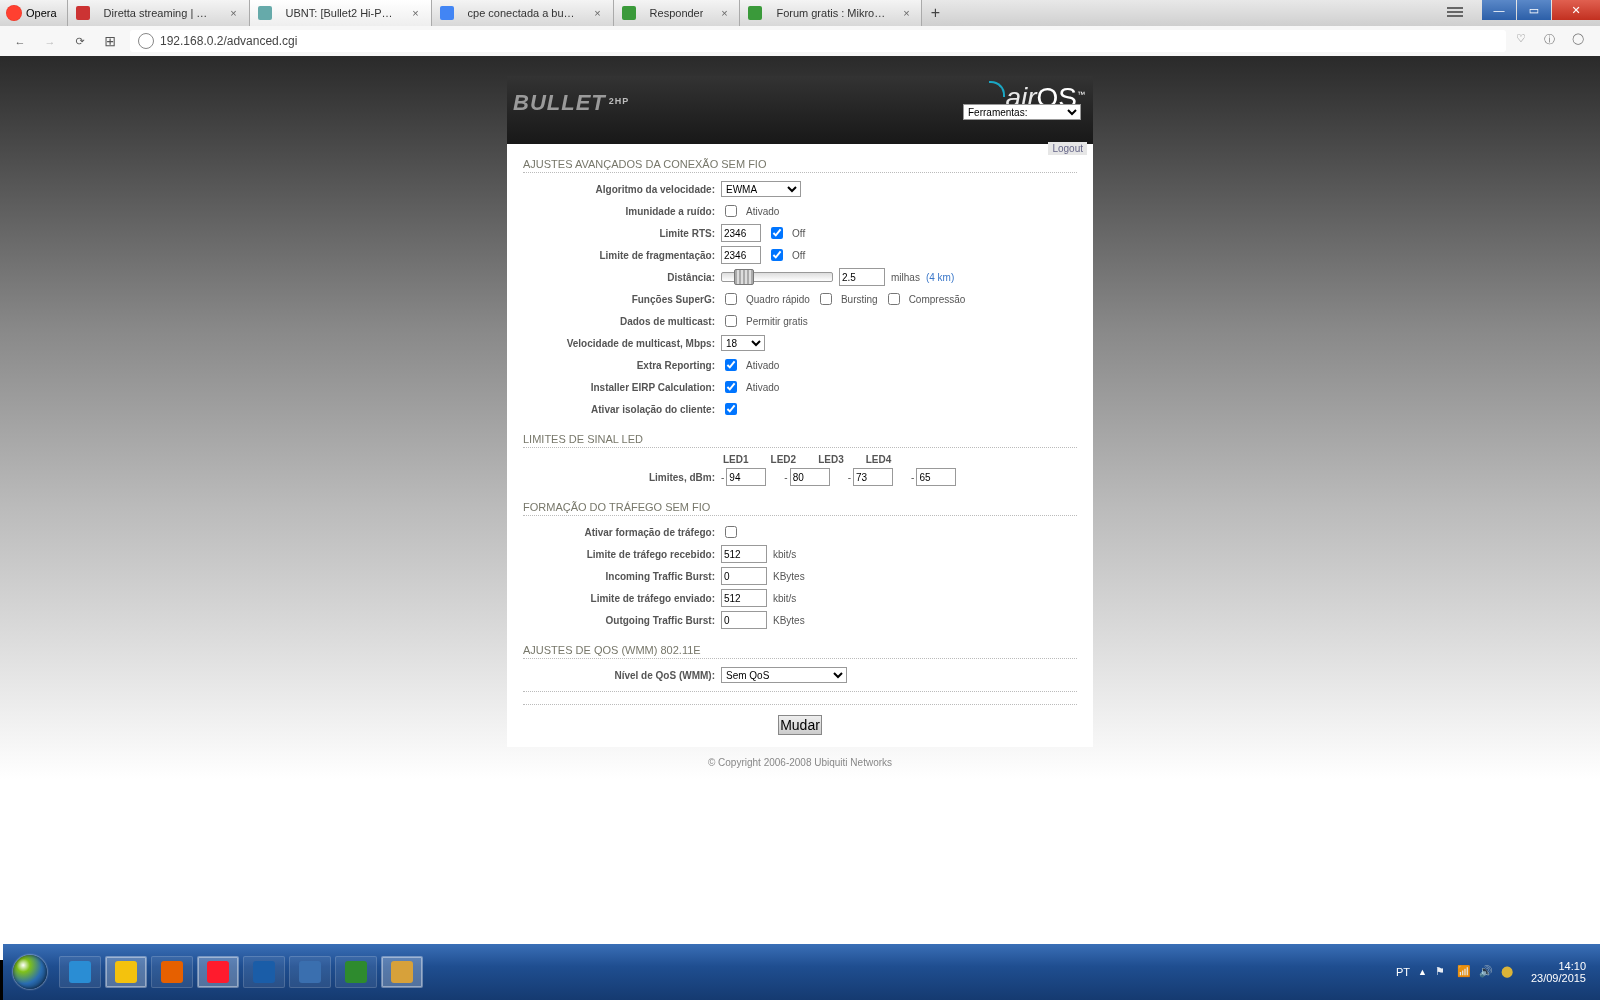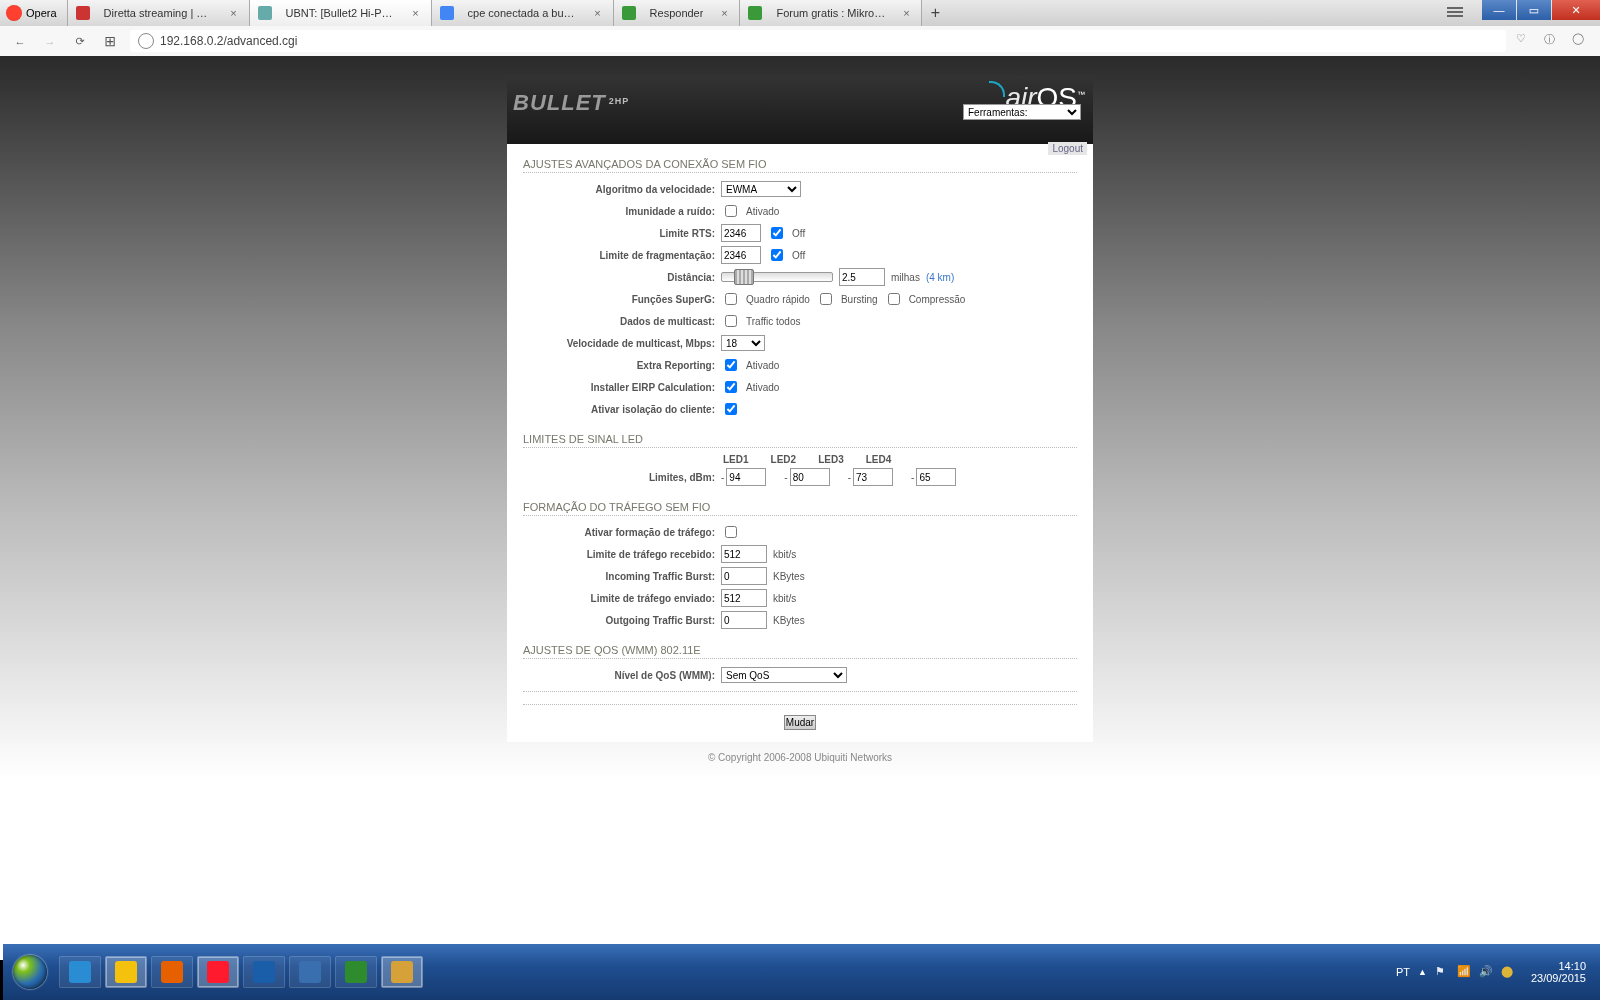--- a/index.html
+++ b/index.html
@@ -49,21 +49,21 @@
 select.s,input.t{font-size:10px;border:1px solid #999;background:#fff;height:16px}
 input.t{width:34px;text-align:left;padding:0 2px}
 input.t.w{width:40px}
 .ck{width:12px;height:12px}
 .slider{width:110px;height:8px;background:linear-gradient(#ddd,#fff);border:1px solid #999;border-radius:2px;position:relative}
 .slider .th{position:absolute;left:12px;top:-4px;width:18px;height:14px;background:repeating-linear-gradient(90deg,#aaa 0 2px,#ddd 2px 4px);border:1px solid #777;border-radius:2px}
 .ledhdr{display:flex;gap:22px;margin-left:200px;font-weight:bold;color:#555;font-size:10px}
 .ledrow{display:flex;align-items:center}
 .ledrow .cell{display:flex;align-items:center;gap:2px;margin-right:12px}
 .submit{text-align:center;margin:12px 0 4px;border-top:1px dotted #bbb;padding-top:10px}
-.submit button{font-size:10px;padding:1px 1px;background:linear-gradient(#eee,#ccc);border:1px solid #888;cursor:pointer}
+.submit button{font-size:14px;padding:1px 1px;background:linear-gradient(#eee,#ccc);border:1px solid #888;cursor:pointer}
 .copy{text-align:center;color:#888;font-size:10px;margin:4px 0 20px}
 .sep{border-top:1px dotted #bbb;margin-top:6px}
 
 .taskbar{position:absolute;left:3px;right:0;bottom:0;height:56px;background:linear-gradient(#3a6fb7 0%,#1f4e90 40%,#153a70 100%);display:flex;align-items:center}
 .start{width:54px;height:40px;display:flex;align-items:center;justify-content:center}
 .orb{width:34px;height:34px;border-radius:50%;background:radial-gradient(circle at 30% 30%,#fff,#7fc11a 20%,#2a6db3 55%,#12345a 90%);box-shadow:0 0 4px rgba(0,0,0,.6) inset,0 0 2px #fff}
 .tbico{width:40px;height:30px;margin:0 2px;border-radius:2px;background:rgba(255,255,255,.08);display:flex;align-items:center;justify-content:center;cursor:pointer;border:1px solid rgba(255,255,255,.15)}
 .tbico.running{background:rgba(255,255,255,.25);box-shadow:inset 0 0 0 1px rgba(255,255,255,.4)}
 .tbico span{width:22px;height:22px;border-radius:3px}
 .tray{margin-left:auto;display:flex;align-items:center;color:#fff;font-size:11px;padding-right:6px;gap:8px}
@@ -210,21 +210,21 @@
             <span>Bursting</span>
           <input type="checkbox" class="ck" style="">
             <span>Compressão</span>
         </div>
         </div>
 
       <div class="row">
           <label class="l">Dados de multicast:</label>
         <div class="r">
             <input type="checkbox" class="ck" style="">
-            <span>Traffic todos</span>
+            <span>Permitir gratis</span>
           </div>
         </div>
 
       <div class="row">
           <label class="l">Velocidade de multicast, Mbps:</label>
         <div class="r">
             <select class="s" style="width:44px"><option>18</option></select>
           </div>
         </div>
 

